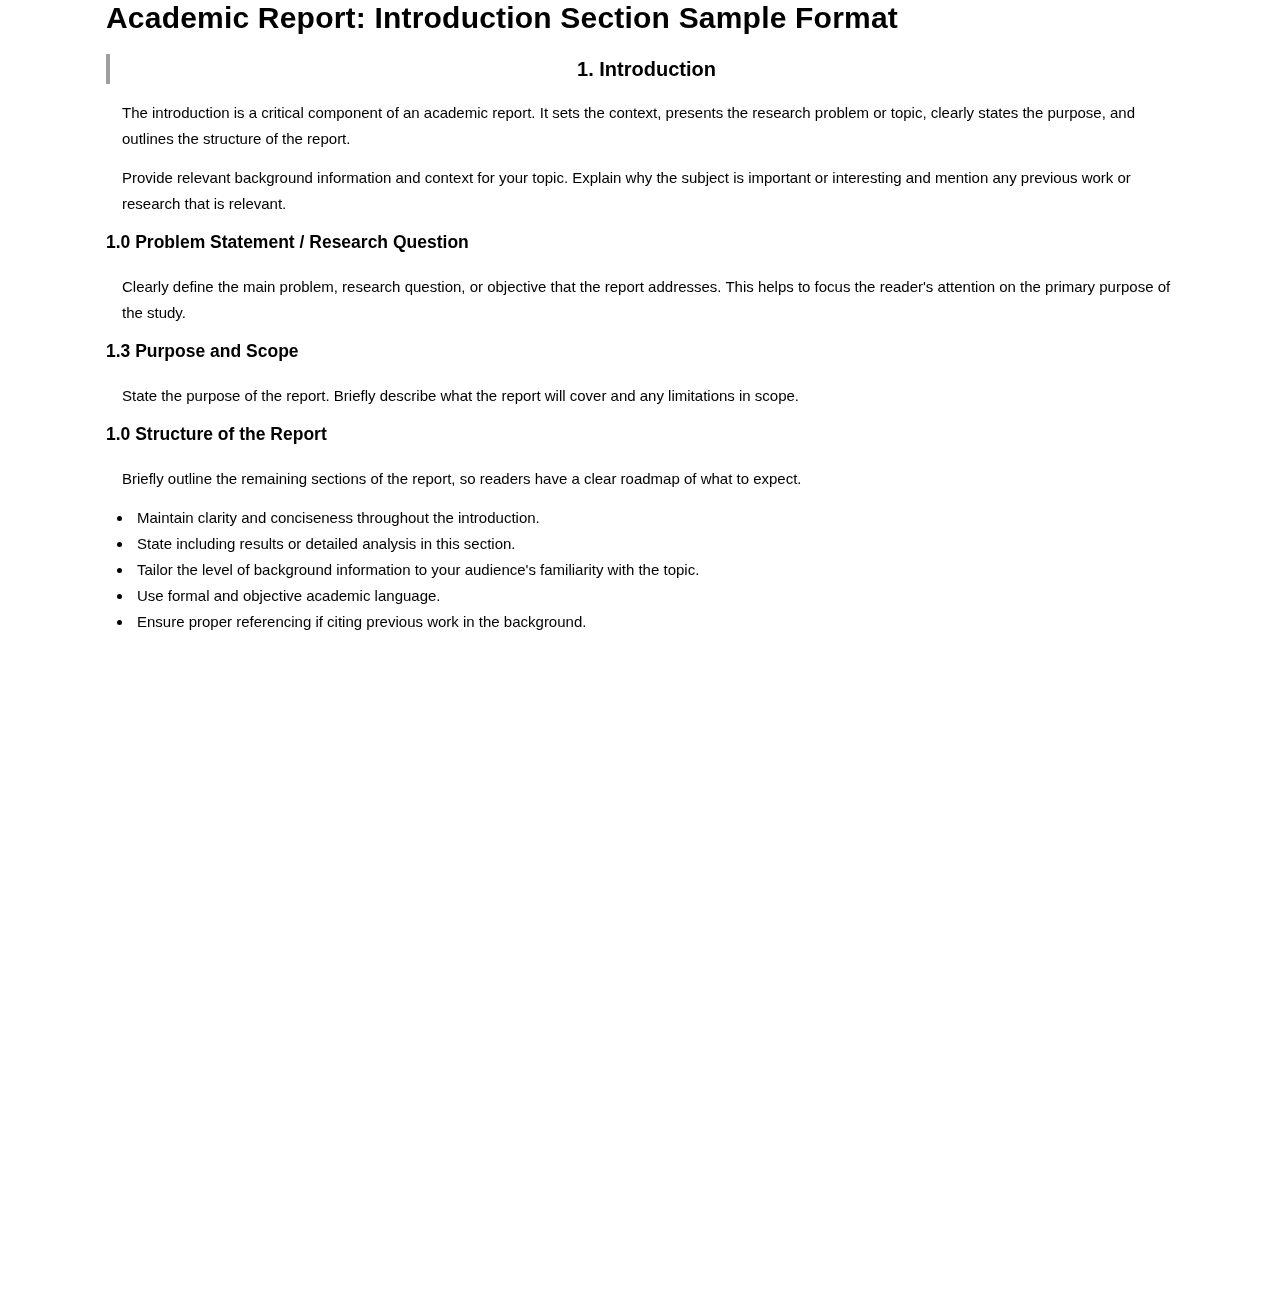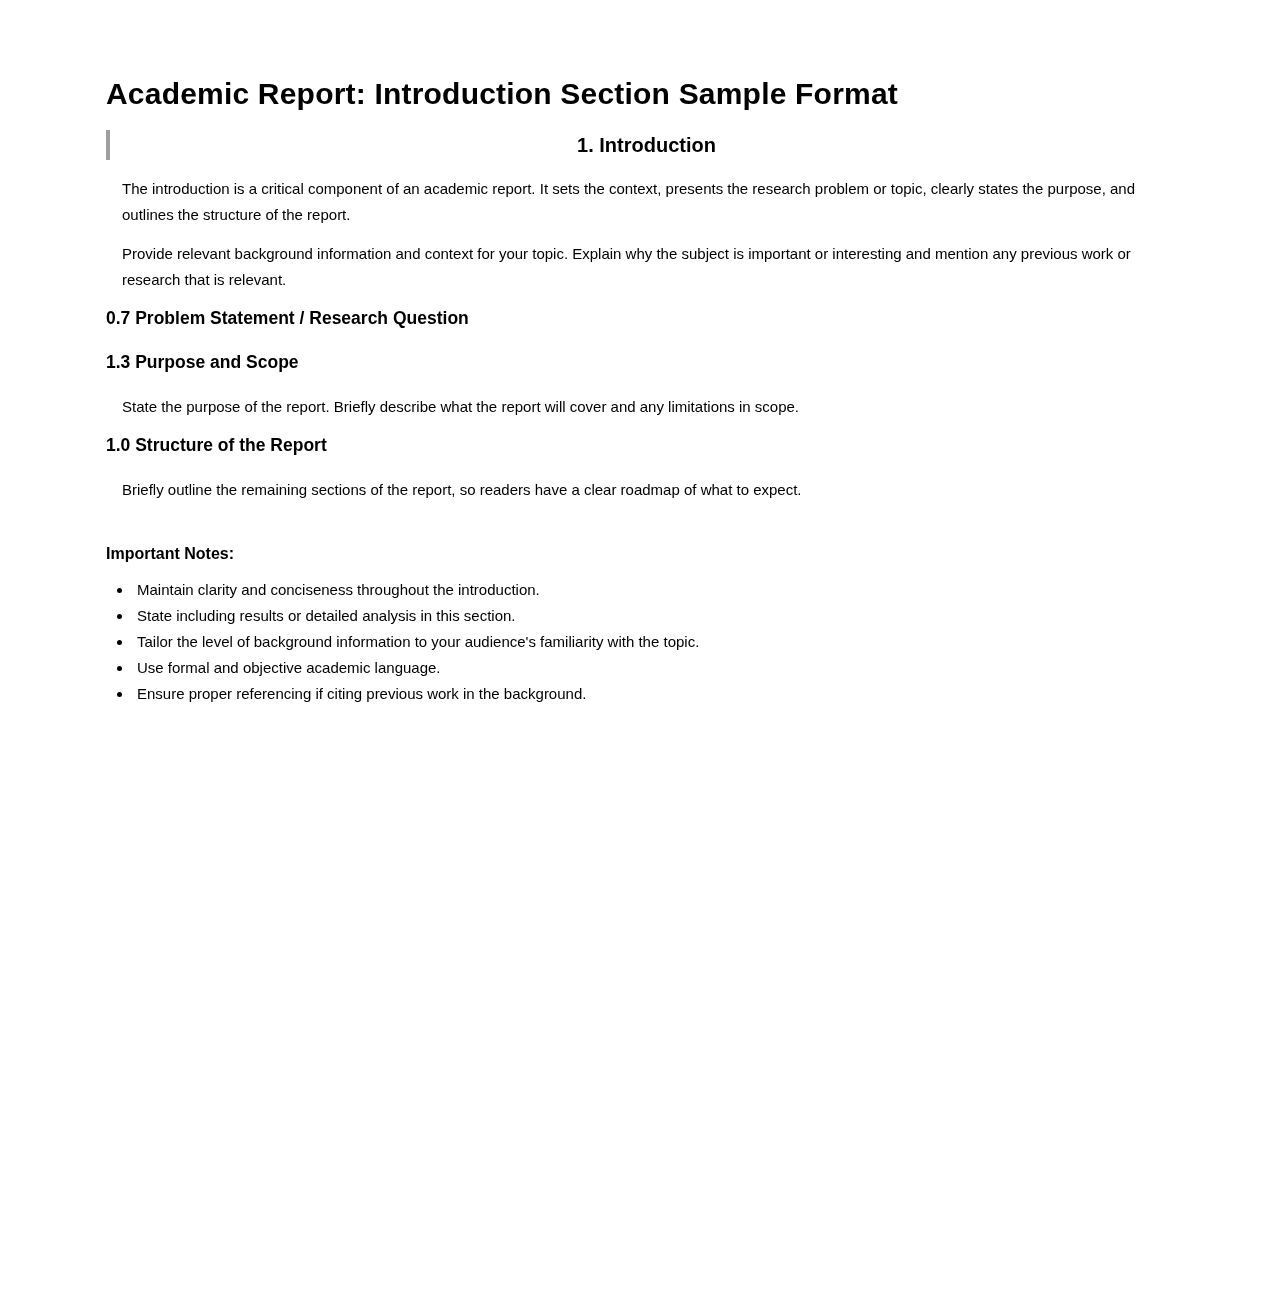--- a/index.html
+++ b/index.html
@@ -10,21 +10,20 @@
     font-family: "Liberation Sans", "DejaVu Sans", sans-serif;
   }
   body {
     width: 1278px;
     height: 1300px;
     overflow: hidden;
   }
   .page {
     width: 1066px;
     margin: 0 auto;
-    padding-top: 76px;
     font-size: 15px;
     line-height: 26px;
   }
   h1.doc-title {
     font-size: 30px;
     line-height: 36px;
     font-weight: 700;
     margin: 0 0 18px 0;
     letter-spacing: 0.2px;
   }
@@ -68,29 +67,29 @@
 <div class="page">
 
   <h1 class="doc-title">Academic Report: Introduction Section Sample Format</h1>
 
   <h2 class="section-heading">1. Introduction</h2>
 
   <p class="body-text">The introduction is a critical component of an academic report. It sets the context, presents the research problem or topic, clearly states the purpose, and outlines the structure of the report.</p>
 
   <p class="body-text">Provide relevant background information and context for your topic. Explain why the subject is important or interesting and mention any previous work or research that is relevant.</p>
 
-  <h3 class="subsection-heading">0.7 Problem Statement / Research Question</h3>
+  <h3 class="subsection-heading">1.0 Problem Statement / Research Question</h3>
+  <p class="body-text">Clearly define the main problem, research question, or objective that the report addresses. This helps to focus the reader's attention on the primary purpose of the study.</p>
 
   <h3 class="subsection-heading">1.3 Purpose and Scope</h3>
   <p class="body-text">State the purpose of the report. Briefly describe what the report will cover and any limitations in scope.</p>
 
   <h3 class="subsection-heading">1.0 Structure of the Report</h3>
   <p class="body-text">Briefly outline the remaining sections of the report, so readers have a clear roadmap of what to expect.</p>
 
-  <p class="notes-label">Important Notes:</p>
 
   <ul class="notes-list">
     <li>Maintain clarity and conciseness throughout the introduction.</li>
     <li>State including results or detailed analysis in this section.</li>
     <li>Tailor the level of background information to your audience's familiarity with the topic.</li>
     <li>Use formal and objective academic language.</li>
     <li>Ensure proper referencing if citing previous work in the background.</li>
   </ul>
 
 </div>

